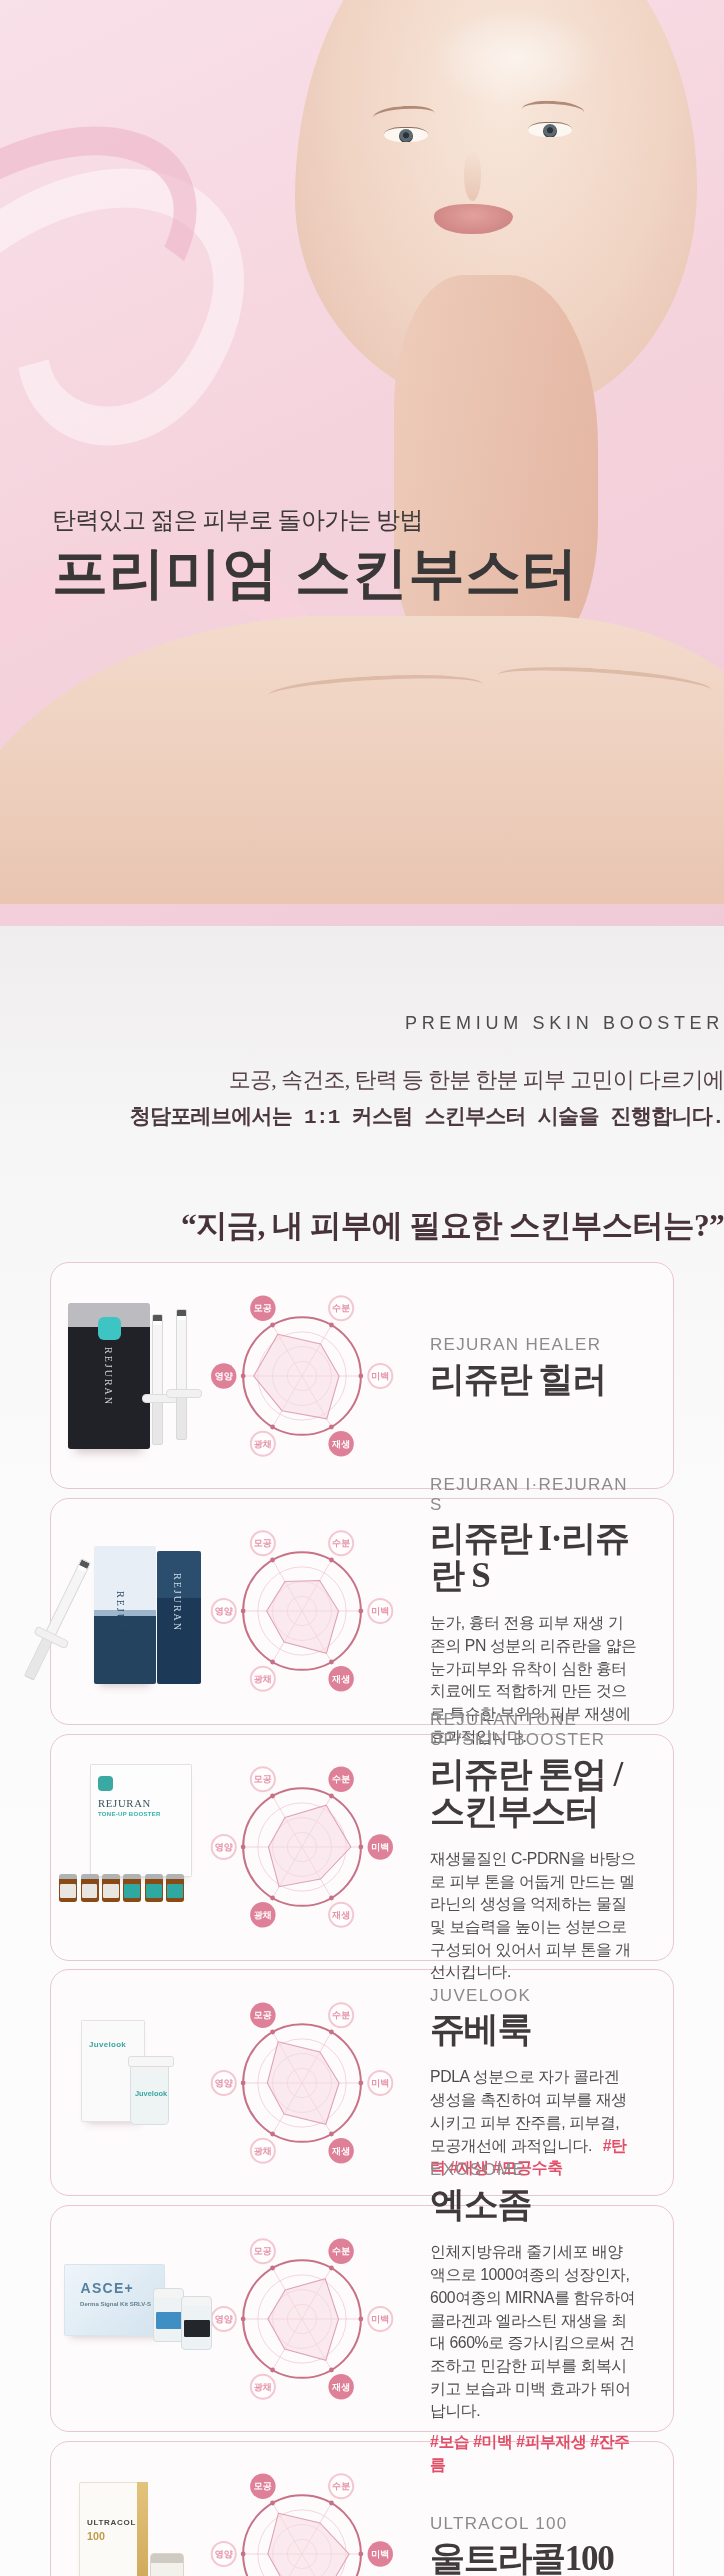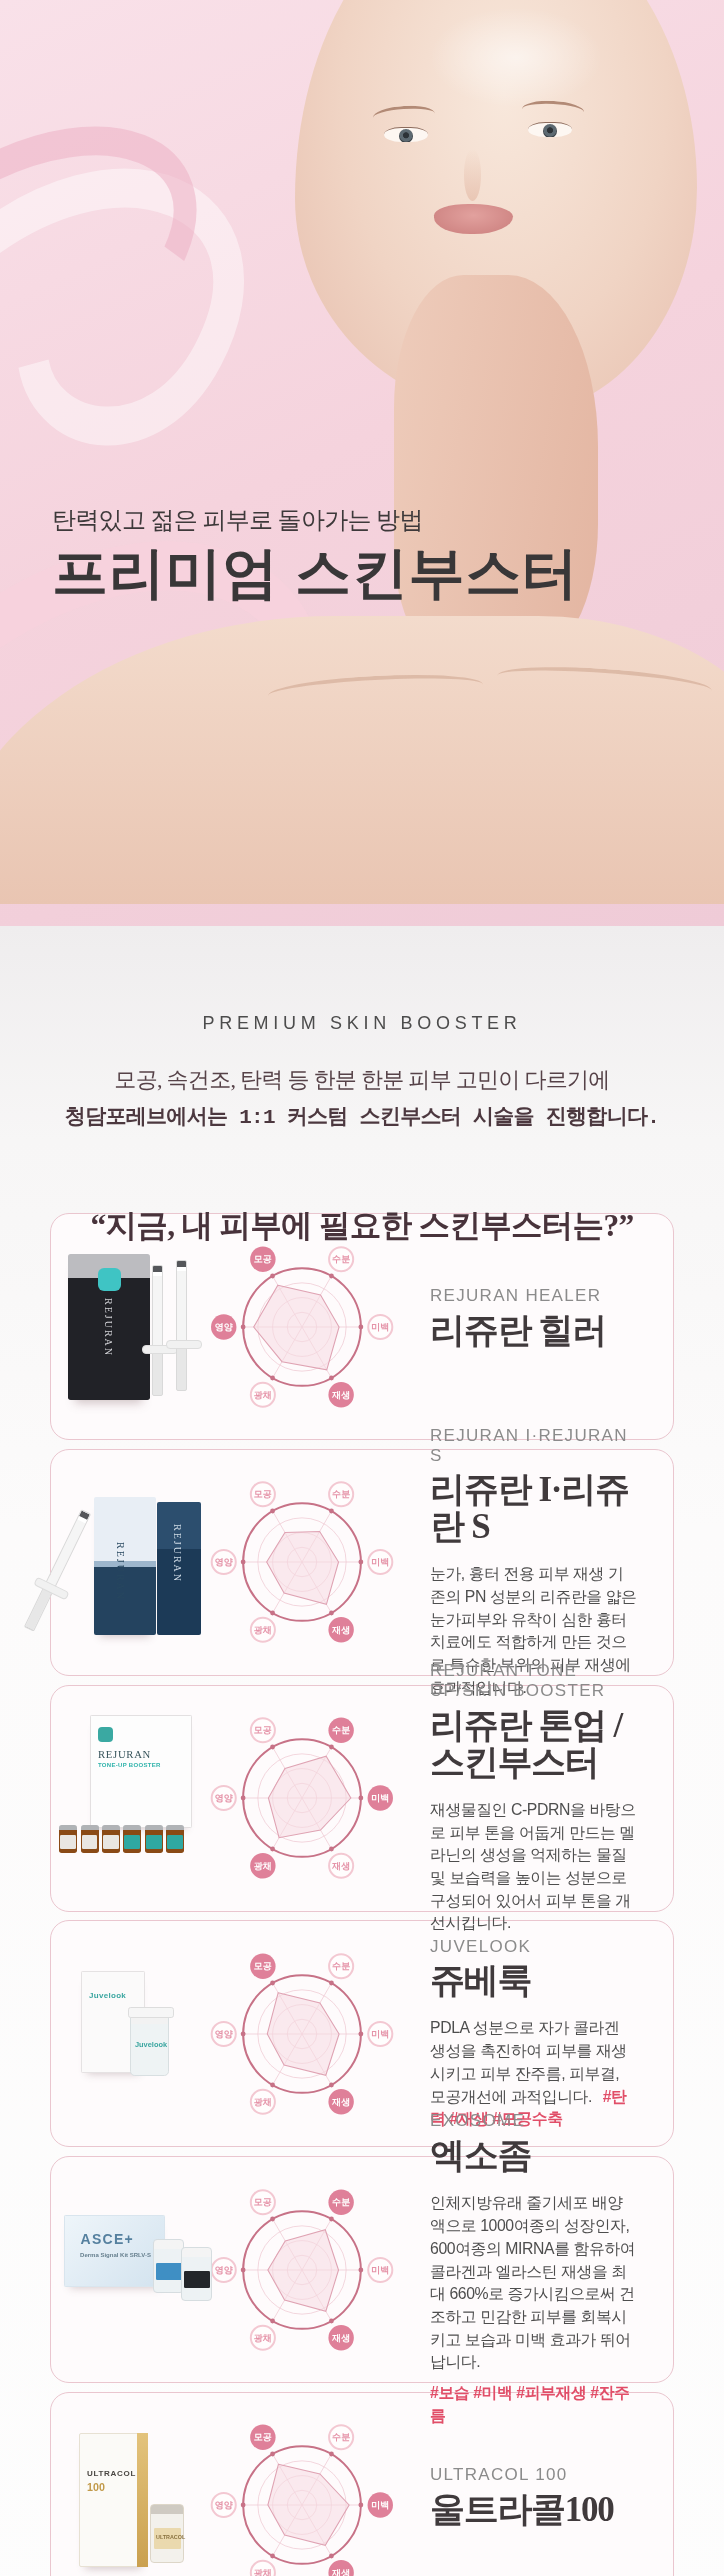--- a/index.html
+++ b/index.html
@@ -31,21 +31,21 @@
   .clav-1{left:268px;top:676px;transform:rotate(-3deg);}
   .clav-2{left:497px;top:669px;transform:rotate(4deg);}
   .hero-text{position:absolute;left:52px;top:504px;z-index:6;}
   .tagline{margin:0;font-family:"Liberation Serif",serif;font-size:24px;font-weight:500;color:#3d393a;letter-spacing:-0.7px;}
   .hero-h1{margin:0;}
   .t1{display:block;margin-top:14.8px;font-size:56px;font-weight:600;color:#393738;letter-spacing:2px;line-height:1.0;}
   .t2{display:block;margin-top:9.4px;font-size:56px;font-weight:800;color:#393738;letter-spacing:0.7px;line-height:1.0;}
 
   
   .below{background:linear-gradient(180deg,#efedee 0%,#f7f6f6 215px,#fcfbfb 603px,#fdfdfd 100%);padding-bottom:103px;}
-  .intro{height:286px;text-align:center;}
+  .intro{height:335px;text-align:right;}
   .eyebrow{margin:0;padding-top:87px;font-size:18px;font-weight:400;letter-spacing:4.7px;color:#4c4c4c;}
   .i1{margin:31px 0 0;font-family:"Liberation Serif",serif;font-size:22px;font-weight:500;color:#564248;letter-spacing:-0.7px;}
   .i2{margin:6.7px 0 0;font-family:Liberation Mono, monospace;font-size:21px;font-weight:700;color:#4c383f;letter-spacing:-0.7px;}
   .quote{margin:75px 0 0;font-family:"Liberation Serif",serif;font-size:31.5px;font-weight:700;color:#48333b;letter-spacing:-0.7px;}
 
   
   .cards{padding:1.3px 50px 0;}
   .card{display:flex;align-items:center;height:227px;margin-bottom:8.7px;background:#fefbfc;border:1.3px solid #eac6cf;border-radius:19px;box-sizing:border-box;}
   .p-wrap{position:relative;flex:0 0 154px;height:201px;}
   .radar{flex:0 0 194px;width:194px;height:194px;}

